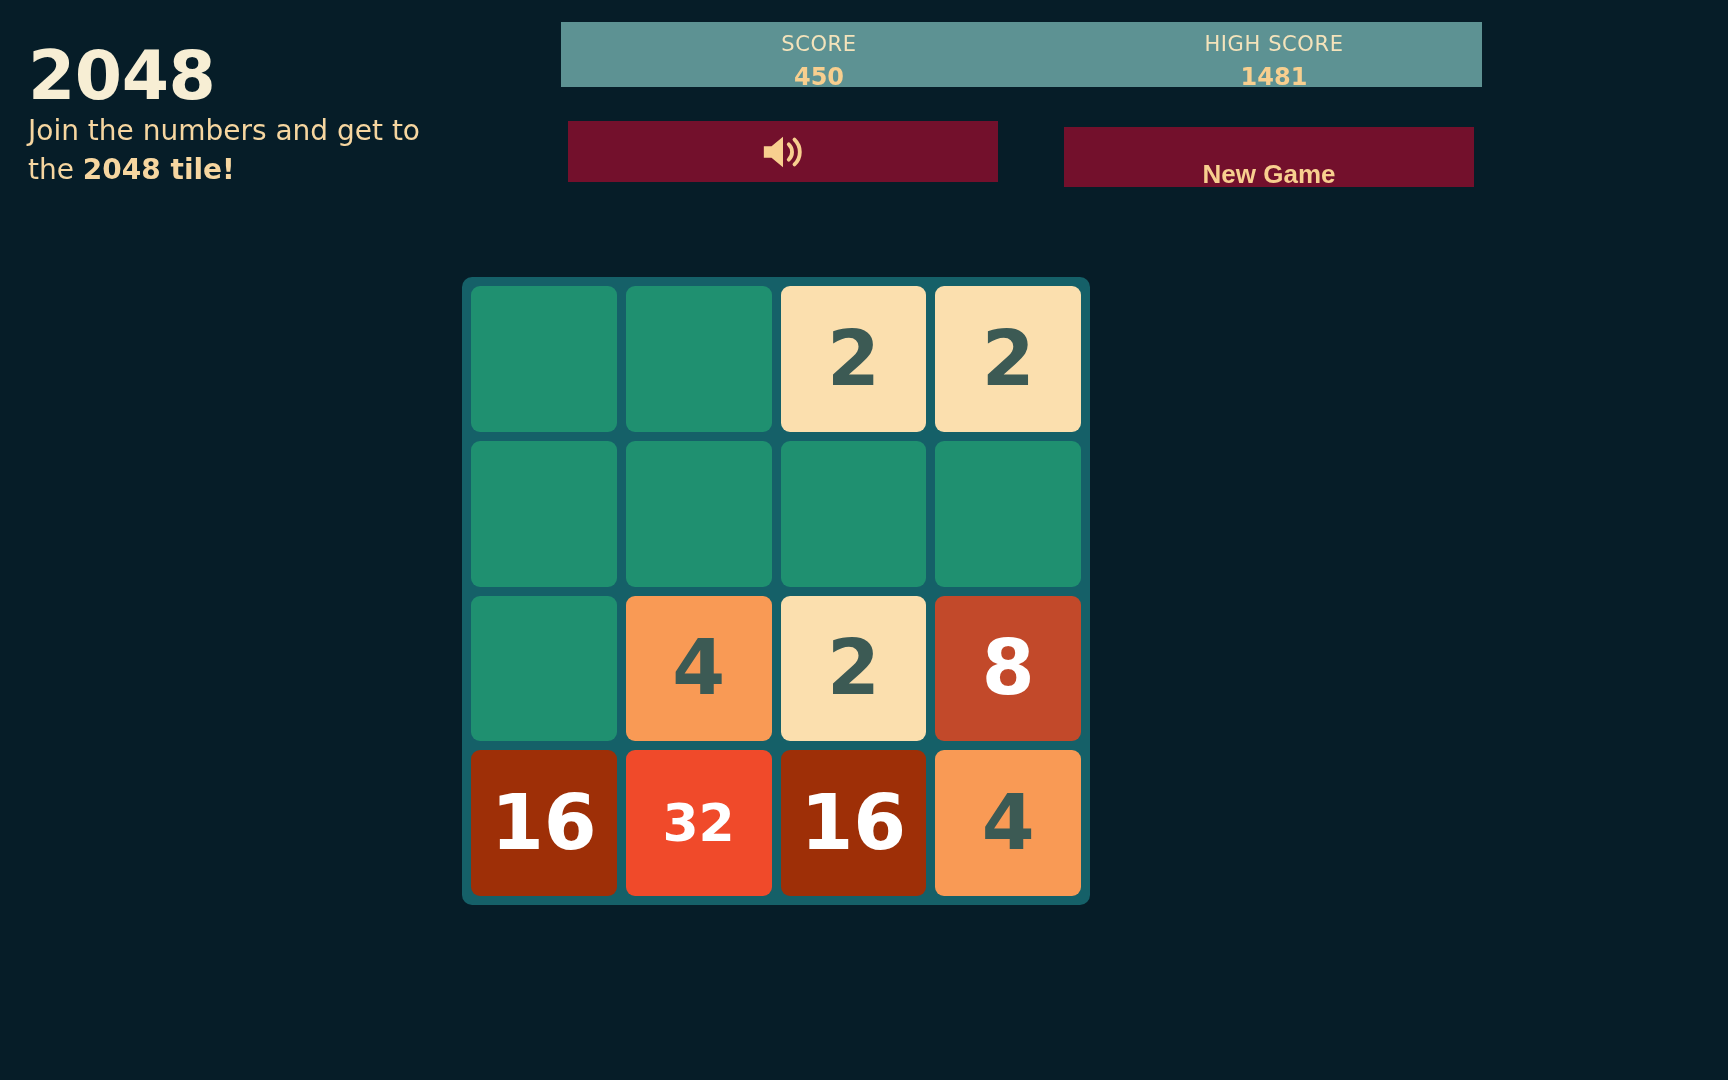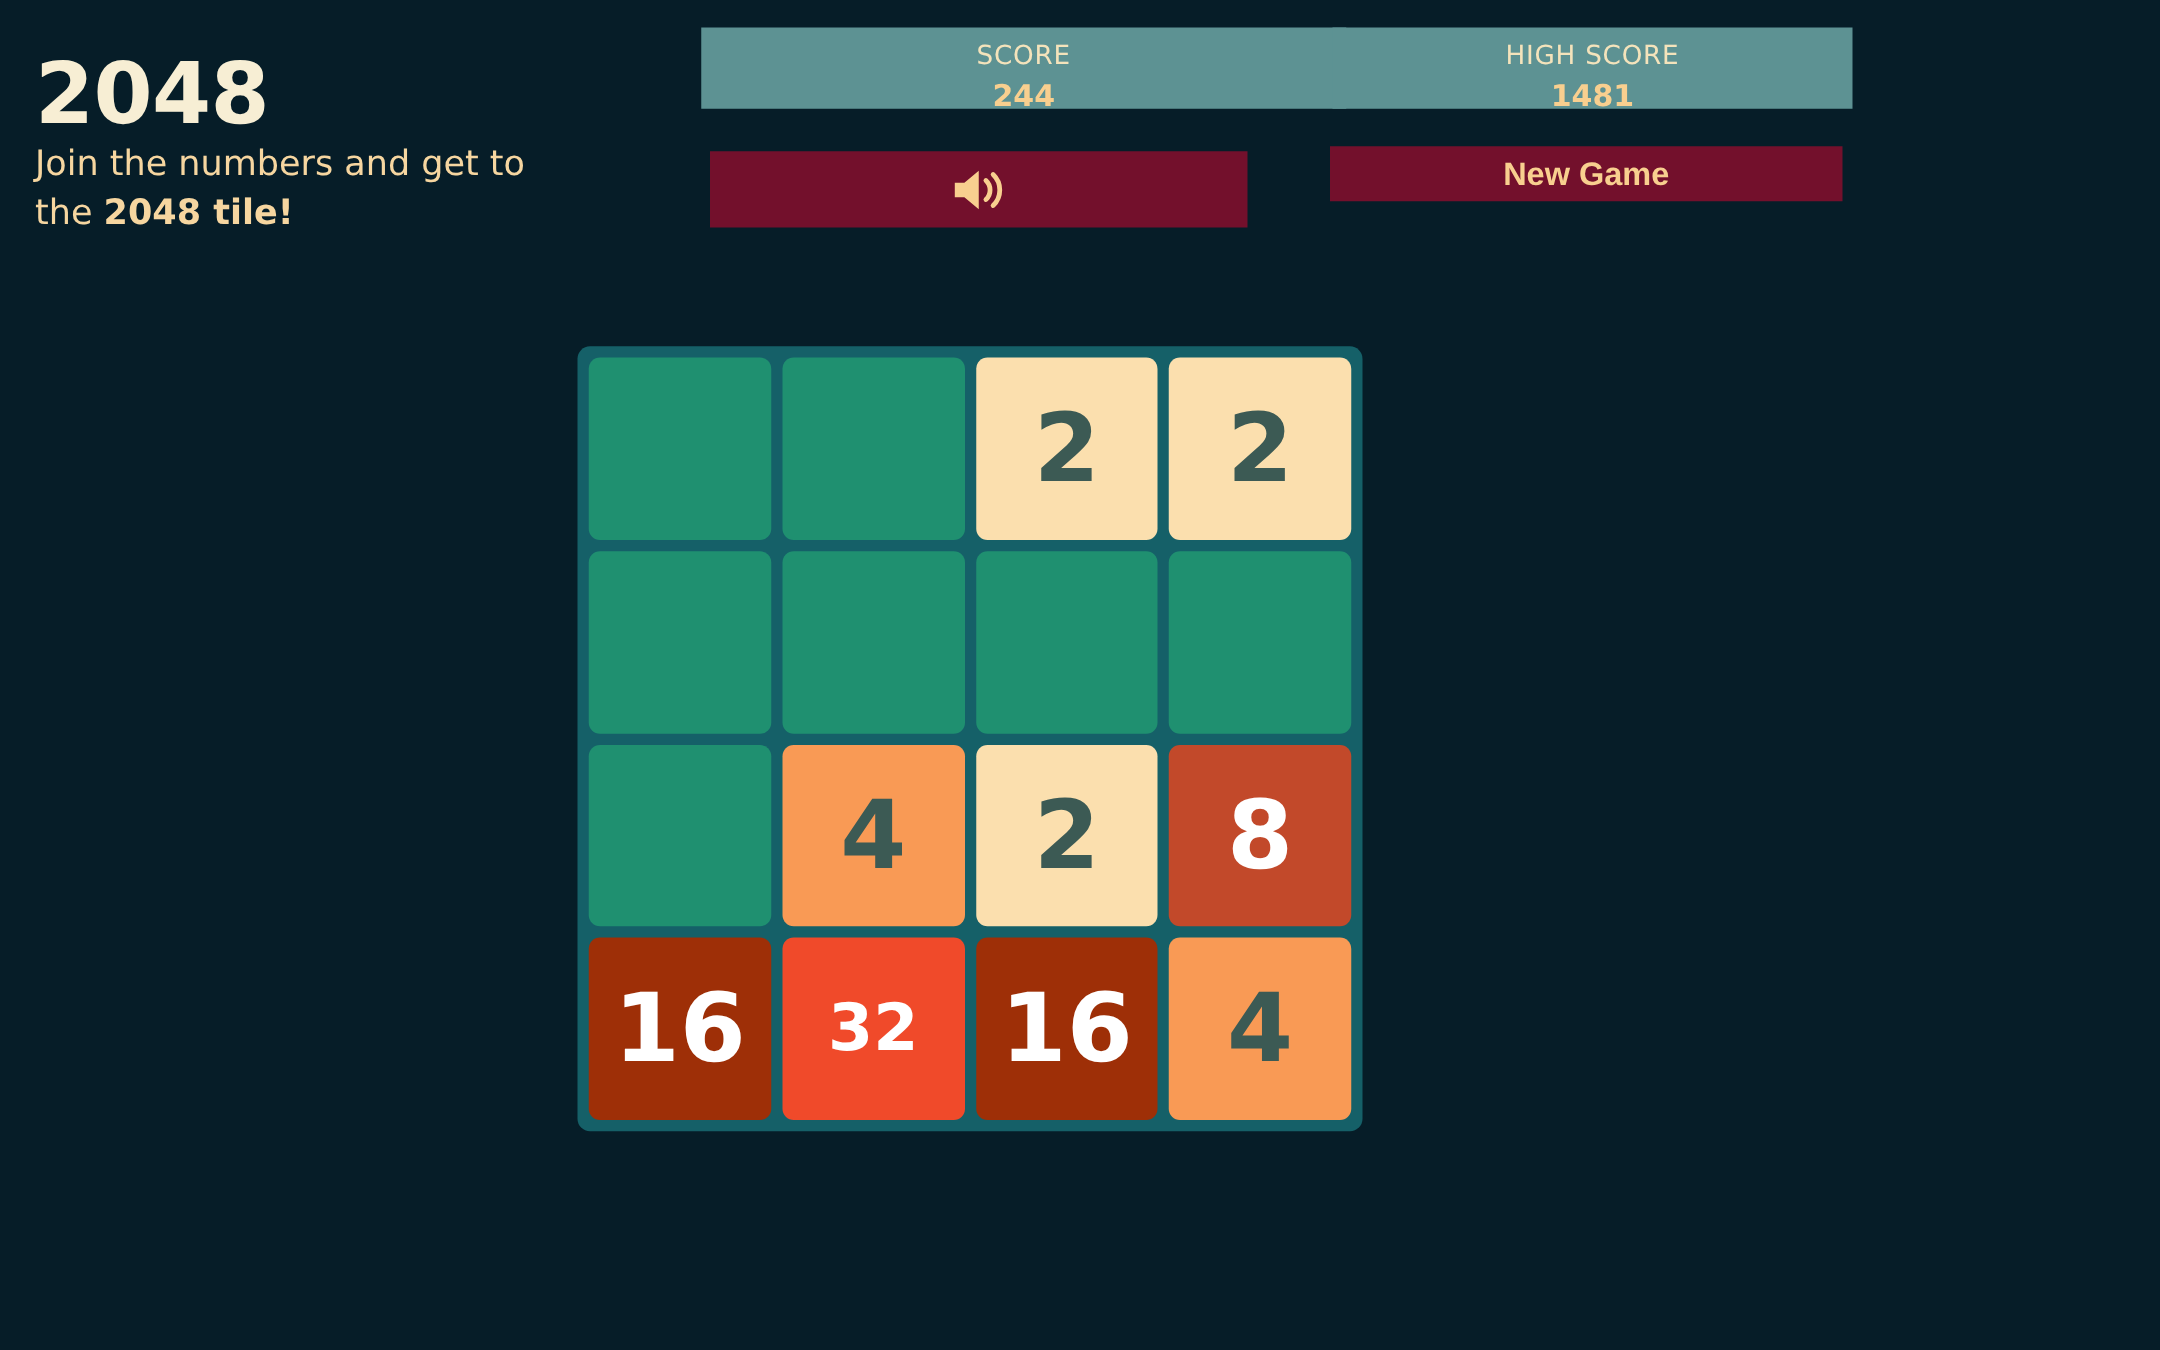--- a/index.html
+++ b/index.html
@@ -100,23 +100,24 @@
     overflow: hidden;
   }
   .btn.sound-btn {
     left: 568px;
     top: 121px;
     width: 430px;
     height: 61px;
   }
   .btn.new-game-btn {
     left: 1064px;
-    top: 117px;
+    top: 127px;
     width: 410px;
-    height: 44px;
+    height: 60px;
+    align-items: flex-end;
   }
   .btn-label {
     font-size: 26px;
     font-weight: bold;
     color: #f8cf8f;
     line-height: 1;
   }
   .speaker-icon {
     width: 46px;
     height: 40px;
@@ -161,21 +162,21 @@
 
 <div class="header">
 
   <div class="title-block">
     <h1 class="game-title">2048</h1>
     <p class="game-intro"><span>Join the numbers and get to the </span><b>2048 tile!</b></p>
   </div>
 
   <div class="score-box score">
     <span class="score-label">SCORE</span>
-    <span class="score-value">244</span>
+    <span class="score-value">450</span>
   </div>
 
   <div class="score-box high-score">
     <span class="score-label">HIGH SCORE</span>
     <span class="score-value">1481</span>
   </div>
 
   <button class="btn sound-btn">
     <span class="speaker-icon-wrap">
       <svg class="speaker-icon" viewBox="0 0 48 40" xmlns="http://www.w3.org/2000/svg" aria-hidden="true">

